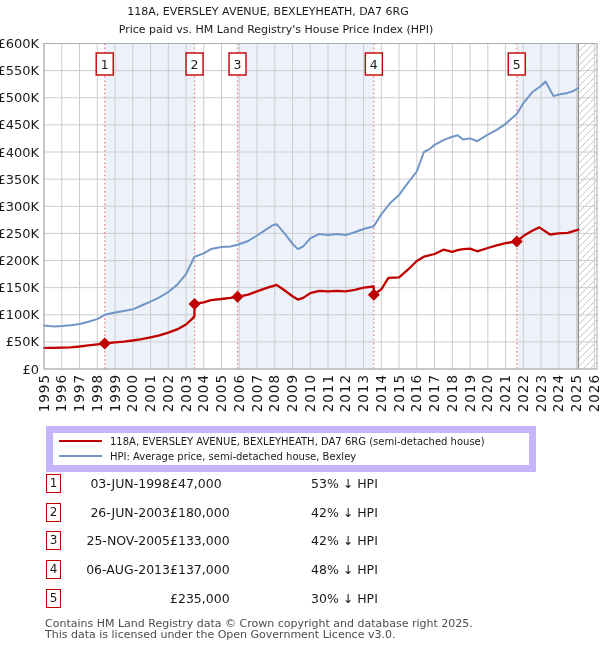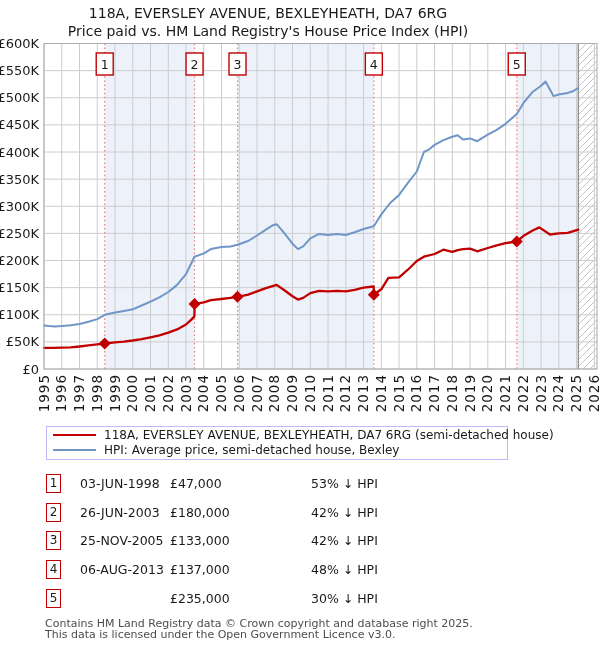--- a/index.html
+++ b/index.html
@@ -1,32 +1,32 @@
 <!DOCTYPE html>
 <html><head>
 <meta charset="utf-8">
 <style>
   html,body{margin:0;padding:0;background:#fff;}
   #stage{position:relative;width:600px;height:650px;background:#fff;overflow:hidden;
          font-family:"DejaVu Sans", sans-serif;color:#1a1a1a;}
-  .title-line{position:absolute;left:0;width:536px;text-align:center;font-size:14px;}
+  .title-line{position:absolute;left:0;width:536px;text-align:center;font-size:11px;}
   #title1{top:5px;}
-  #title2{top:23px;}
+  #title2{top:23px;padding-left:8px;}
   #chart-svg{position:absolute;left:0;top:0;}
   #legend{position:absolute;left:46px;top:426px;width:460px;height:32px;
-          border:1px solid #c4b5fd;background:#fff;font-size:12px;}
+          border:7px solid #c4b5fd;background:#fff;font-size:10px;padding-left:16px;}
   .legend-row{position:absolute;left:6px;height:15px;line-height:15px;white-space:nowrap;}
   .legend-row.r1{top:1px;}
   .legend-row.r2{top:16px;}
   .swatch{display:inline-block;width:43px;height:0;border-top:2.6px solid #000;
           margin-right:8px;vertical-align:middle;position:relative;top:-1px;}
   .trow{position:absolute;left:0;width:600px;height:20px;font-size:12.5px;line-height:19px;}
   .trow .numbox{position:absolute;left:46px;top:0;width:13px;height:17px;border:1.5px solid #c00000;
                 background:#fff;text-align:center;line-height:17px;font-size:12px;}
-  .trow .tdate{position:absolute;left:80px;width:90px;text-align:left;}
+  .trow .tdate{position:absolute;left:80px;width:90px;text-align:right;}
   .trow .tprice{position:absolute;left:170px;width:95px;text-align:left;}
   .trow .tpct{position:absolute;left:311px;white-space:nowrap;}
   #row1{top:474px;}#row2{top:503px;}#row3{top:531px;}#row4{top:560px;}#row5{top:589px;}
   #footer{position:absolute;left:45px;top:619px;font-size:11px;line-height:10.5px;color:#4d4d4d;}
 </style>
 </head>
 <body>
 
 <div id="stage">
   <div class="title-line" id="title1">118A, EVERSLEY AVENUE, BEXLEYHEATH, DA7 6RG</div>

